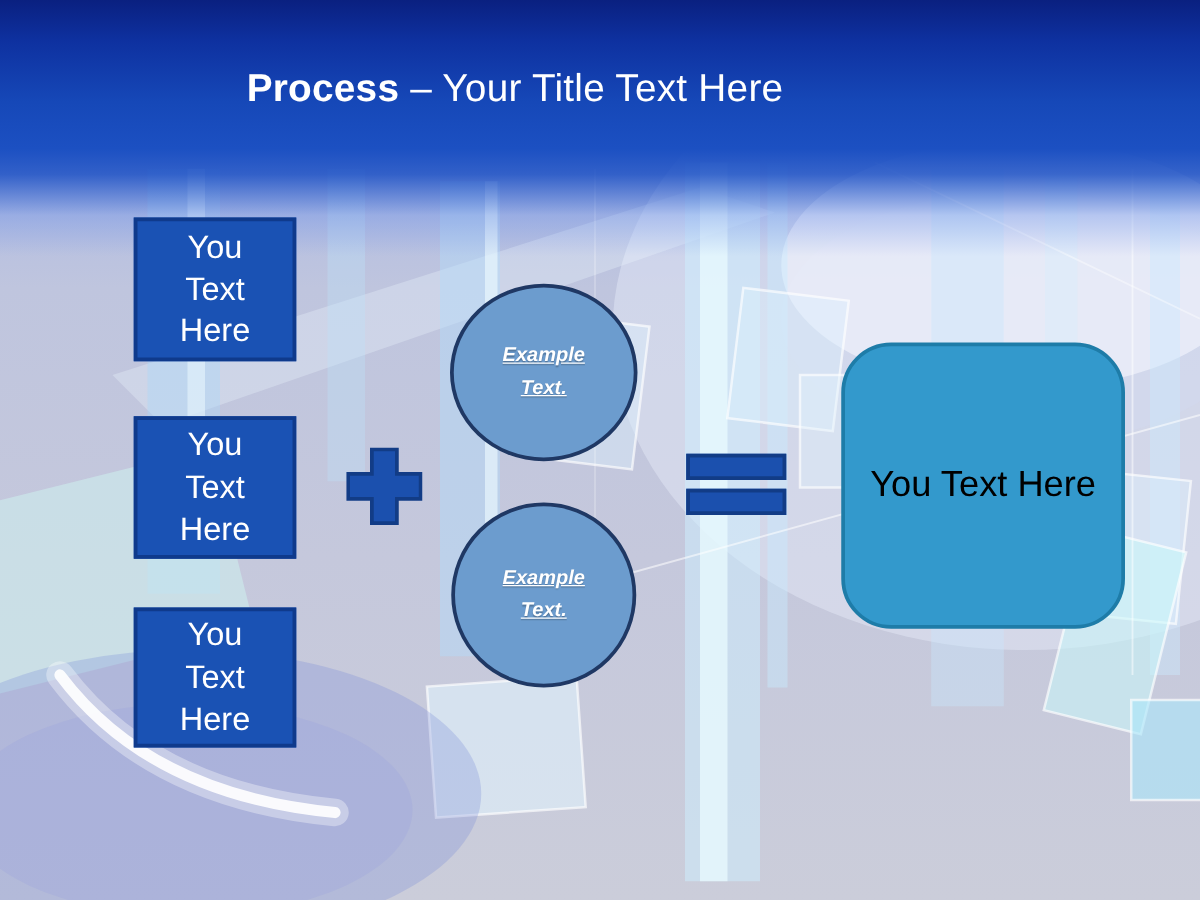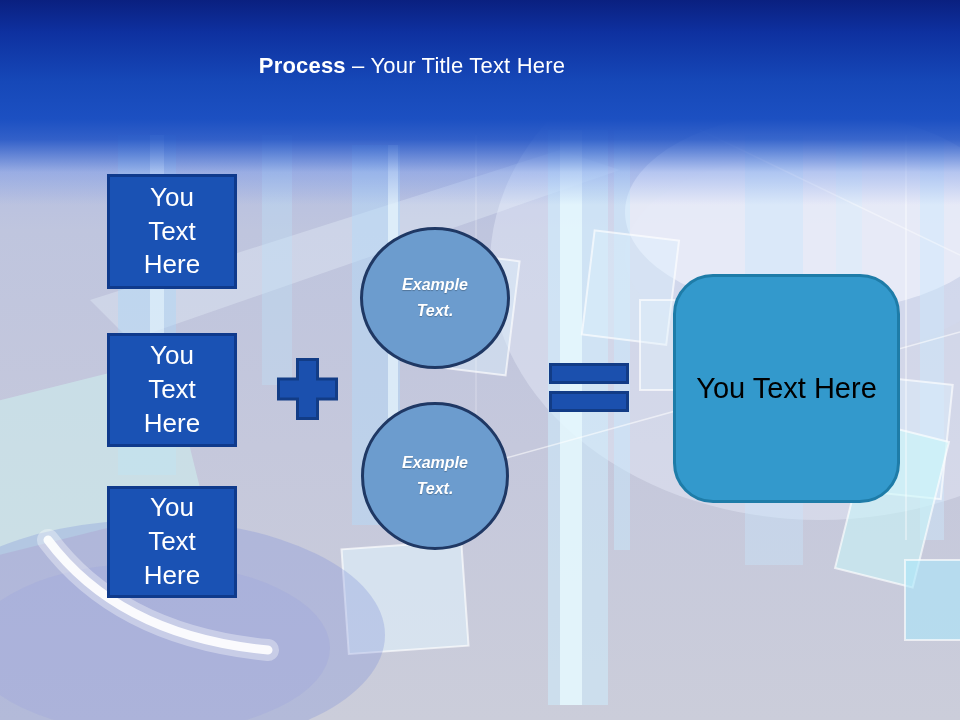--- a/index.html
+++ b/index.html
@@ -16,21 +16,21 @@
       #0e31a0 16%,
       #1648b8 40%,
       var(--header-bottom) 58%,
       rgba(28,80,196,0.85) 68%,
       rgba(110,145,230,0.40) 84%,
       rgba(170,190,240,0) 100%);
   }
   .title{
     position:absolute;left:0;top:53px;width:824px;
     text-align:center;color:var(--title-text);
-    font-size:22px;letter-spacing:0.2px;white-space:pre;
+    font-size:31px;letter-spacing:0.2px;white-space:pre;
   }
   .title .bold{font-weight:bold;}
   .sq-box{
     position:absolute;width:130px;box-sizing:border-box;
     background:var(--box-fill);border:3px solid var(--box-border);
     display:flex;align-items:center;justify-content:center;text-align:center;
     color:#ffffff;font-size:26px;line-height:1.3;
   }
   .sq-box .lbl{padding:0 14px;}
   .box-1{left:107px;top:174px;height:115px;}
@@ -46,21 +46,21 @@
     box-sizing:border-box;width:80px;height:21px;
     background:var(--operator-fill);border:3px solid var(--operator-border);
   }
   .circle{
     position:absolute;box-sizing:border-box;border-radius:50%;
     background:var(--circle-fill);border:3.5px solid var(--circle-border);
     display:flex;align-items:center;justify-content:center;text-align:center;
     color:#ffffff;font-weight:bold;font-style:italic;font-size:16px;line-height:1.6;
     text-shadow:0 1px 1px rgba(0,0,0,0.25);
   }
-  .circle .lbl{padding:0 46px;}
+  .circle .lbl{padding:0 46px;text-decoration:underline;}
   .circle-1{left:360px;top:227px;width:150px;height:142px;}
   .circle-2{left:361px;top:402px;width:148px;height:148px;}
   .result-box{
     position:absolute;left:673px;top:274px;width:227px;height:229px;box-sizing:border-box;
     background:var(--result-fill);border:3px solid var(--result-border);border-radius:40px;
     display:flex;align-items:center;justify-content:center;text-align:center;
     color:var(--result-text);font-size:29px;white-space:nowrap;
   }
 </style>
 </head>

